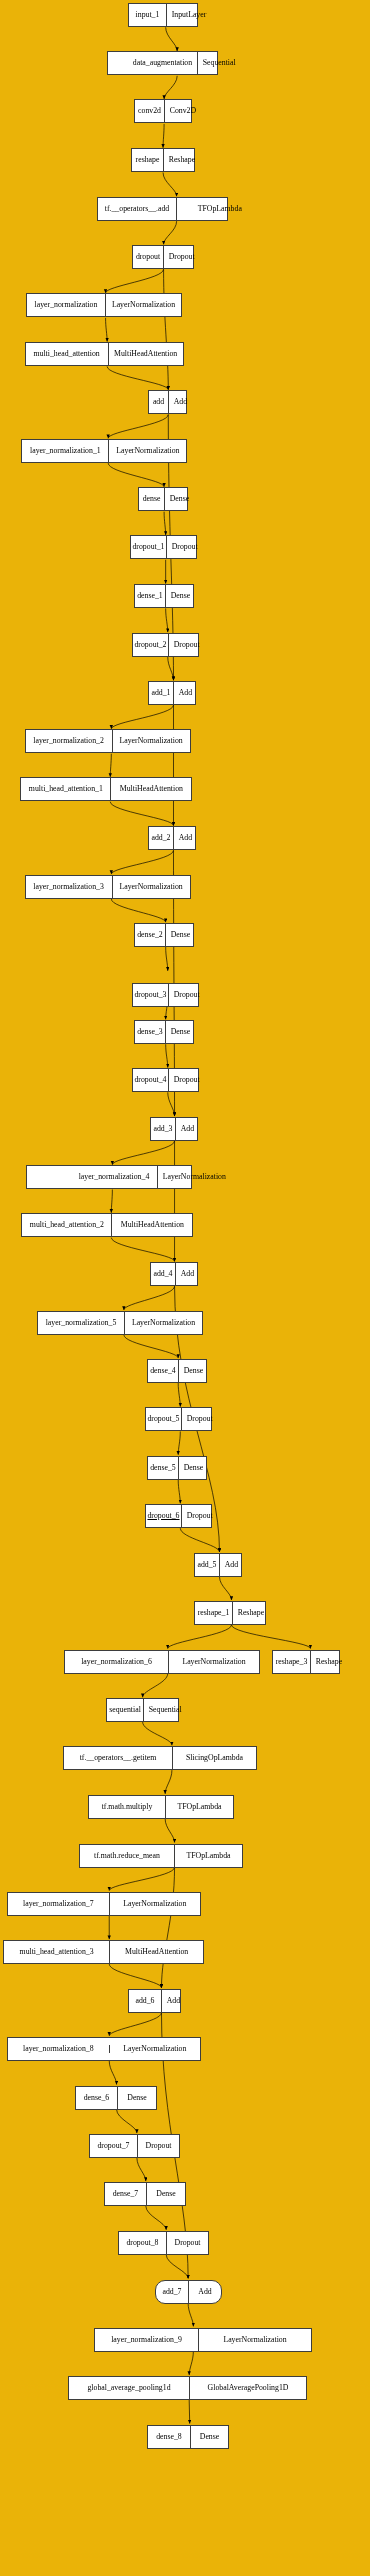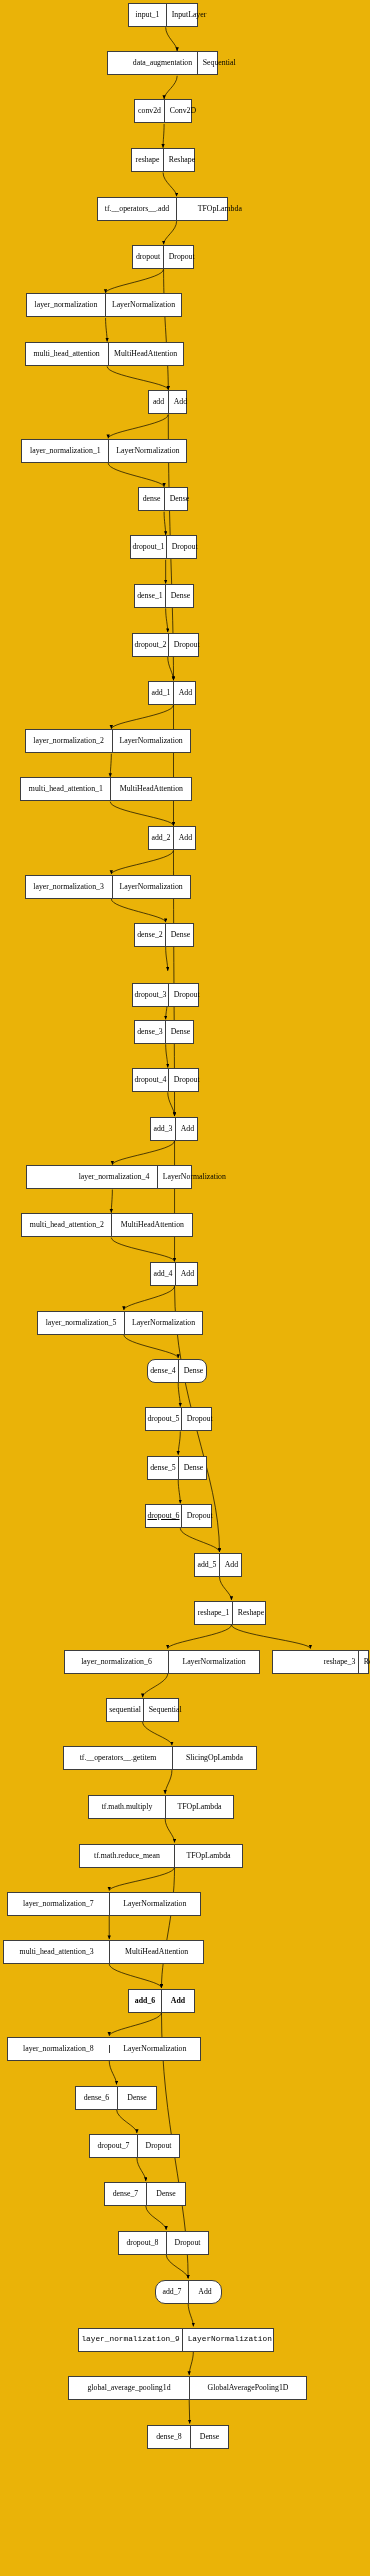--- a/index.html
+++ b/index.html
@@ -192,21 +192,21 @@
         <div class="cell type" style="flex: 1 1 auto;">MultiHeadAttention</div>
       </div>
       <div class="node" style="left: 150px; top: 1262px; width: 48px;">
         <div class="cell name" style="width: 25px; flex: 0 0 25px;">add_4</div>
         <div class="cell type" style="flex: 1 1 auto;">Add</div>
       </div>
       <div class="node" style="left: 37px; top: 1311px; width: 166px;">
         <div class="cell name" style="width: 87px; flex: 0 0 87px;">layer_normalization_5</div>
         <div class="cell type" style="flex: 1 1 auto;">LayerNormalization</div>
       </div>
-      <div class="node" style="left: 147px; top: 1359px; width: 60px; border-radius: 8px;">
+      <div class="node" style="left: 147px; top: 1359px; width: 60px;">
         <div class="cell name" style="width: 31px; flex: 0 0 31px;">dense_4</div>
         <div class="cell type" style="flex: 1 1 auto;">Dense</div>
       </div>
       <div class="node" style="left: 145px; top: 1407px; width: 67px;">
         <div class="cell name" style="width: 36px; flex: 0 0 36px;">dropout_5</div>
         <div class="cell type" style="flex: 1 1 auto;">Dropout</div>
       </div>
       <div class="node" style="left: 147px; top: 1456px; width: 60px;">
         <div class="cell name" style="width: 31px; flex: 0 0 31px;">dense_5</div>
         <div class="cell type" style="flex: 1 1 auto;">Dense</div>
@@ -220,21 +220,21 @@
         <div class="cell type" style="flex: 1 1 auto;">Add</div>
       </div>
       <div class="node" style="left: 194px; top: 1601px; width: 72px;">
         <div class="cell name" style="width: 38px; flex: 0 0 38px;">reshape_1</div>
         <div class="cell type" style="flex: 1 1 auto;">Reshape</div>
       </div>
       <div class="node" style="left: 64px; top: 1650px; width: 196px;">
         <div class="cell name" style="width: 104px; flex: 0 0 104px;">layer_normalization_6</div>
         <div class="cell type" style="flex: 1 1 auto;">LayerNormalization</div>
       </div>
-      <div class="node" style="left: 272px; top: 1650px; width: 97px; padding-left: 48px;">
+      <div class="node" style="left: 272px; top: 1650px; width: 68px;">
         <div class="cell name" style="width: 38px; flex: 0 0 38px;">reshape_3</div>
         <div class="cell type" style="flex: 1 1 auto;">Reshape</div>
       </div>
       <div class="node" style="left: 106px; top: 1698px; width: 73px;">
         <div class="cell name" style="width: 37px; flex: 0 0 37px;">sequential</div>
         <div class="cell type" style="flex: 1 1 auto;">Sequential</div>
       </div>
       <div class="node" style="left: 63px; top: 1746px; width: 194px;">
         <div class="cell name" style="width: 109px; flex: 0 0 109px;">tf.__operators__.getitem</div>
         <div class="cell type" style="flex: 1 1 auto;">SlicingOpLambda</div>
@@ -248,21 +248,21 @@
         <div class="cell type" style="flex: 1 1 auto;">TFOpLambda</div>
       </div>
       <div class="node" style="left: 6.8px; top: 1892px; width: 194px;">
         <div class="cell name" style="width: 102px; flex: 0 0 102px;">layer_normalization_7</div>
         <div class="cell type" style="flex: 1 1 auto;">LayerNormalization</div>
       </div>
       <div class="node" style="left: 3.1px; top: 1940px; width: 201px;">
         <div class="cell name" style="width: 106px; flex: 0 0 106px;">multi_head_attention_3</div>
         <div class="cell type" style="flex: 1 1 auto;">MultiHeadAttention</div>
       </div>
-      <div class="node" style="left: 128px; top: 1989px; width: 67px; font-weight: bold;">
+      <div class="node" style="left: 128px; top: 1989px; width: 53px;">
         <div class="cell name" style="width: 33px; flex: 0 0 33px;">add_6</div>
         <div class="cell type" style="flex: 1 1 auto;">Add</div>
       </div>
       <div class="node" style="left: 6.8px; top: 2037px; width: 194px; align-items: center;">
         <div class="cell name" style="width: 102px; flex: 0 0 102px;">layer_normalization_8</div>
         <div class="cell type" style="flex: 1 1 auto;">LayerNormalization</div>
       </div>
       <div class="node" style="left: 75px; top: 2086px; width: 82px;">
         <div class="cell name" style="width: 42px; flex: 0 0 42px;">dense_6</div>
         <div class="cell type" style="flex: 1 1 auto;">Dense</div>
@@ -276,21 +276,21 @@
         <div class="cell type" style="flex: 1 1 auto;">Dense</div>
       </div>
       <div class="node" style="left: 118px; top: 2231px; width: 91px;">
         <div class="cell name" style="width: 48px; flex: 0 0 48px;">dropout_8</div>
         <div class="cell type" style="flex: 1 1 auto;">Dropout</div>
       </div>
       <div class="node" style="left: 155px; top: 2280px; width: 67px; border-radius: 10px;">
         <div class="cell name" style="width: 33px; flex: 0 0 33px;">add_7</div>
         <div class="cell type" style="flex: 1 1 auto;">Add</div>
       </div>
-      <div class="node" style="left: 78px; top: 2328px; width: 196px; font-family: Liberation Mono, monospace;">
+      <div class="node" style="left: 94px; top: 2328px; width: 218px;">
         <div class="cell name" style="width: 104px; flex: 0 0 104px;">layer_normalization_9</div>
         <div class="cell type" style="flex: 1 1 auto;">LayerNormalization</div>
       </div>
       <div class="node" style="left: 68px; top: 2376px; width: 239px;">
         <div class="cell name" style="width: 121px; flex: 0 0 121px;">global_average_pooling1d</div>
         <div class="cell type" style="flex: 1 1 auto;">GlobalAveragePooling1D</div>
       </div>
       <div class="node" style="left: 147px; top: 2425px; width: 82px;">
         <div class="cell name" style="width: 43px; flex: 0 0 43px;">dense_8</div>
         <div class="cell type" style="flex: 1 1 auto;">Dense</div>

